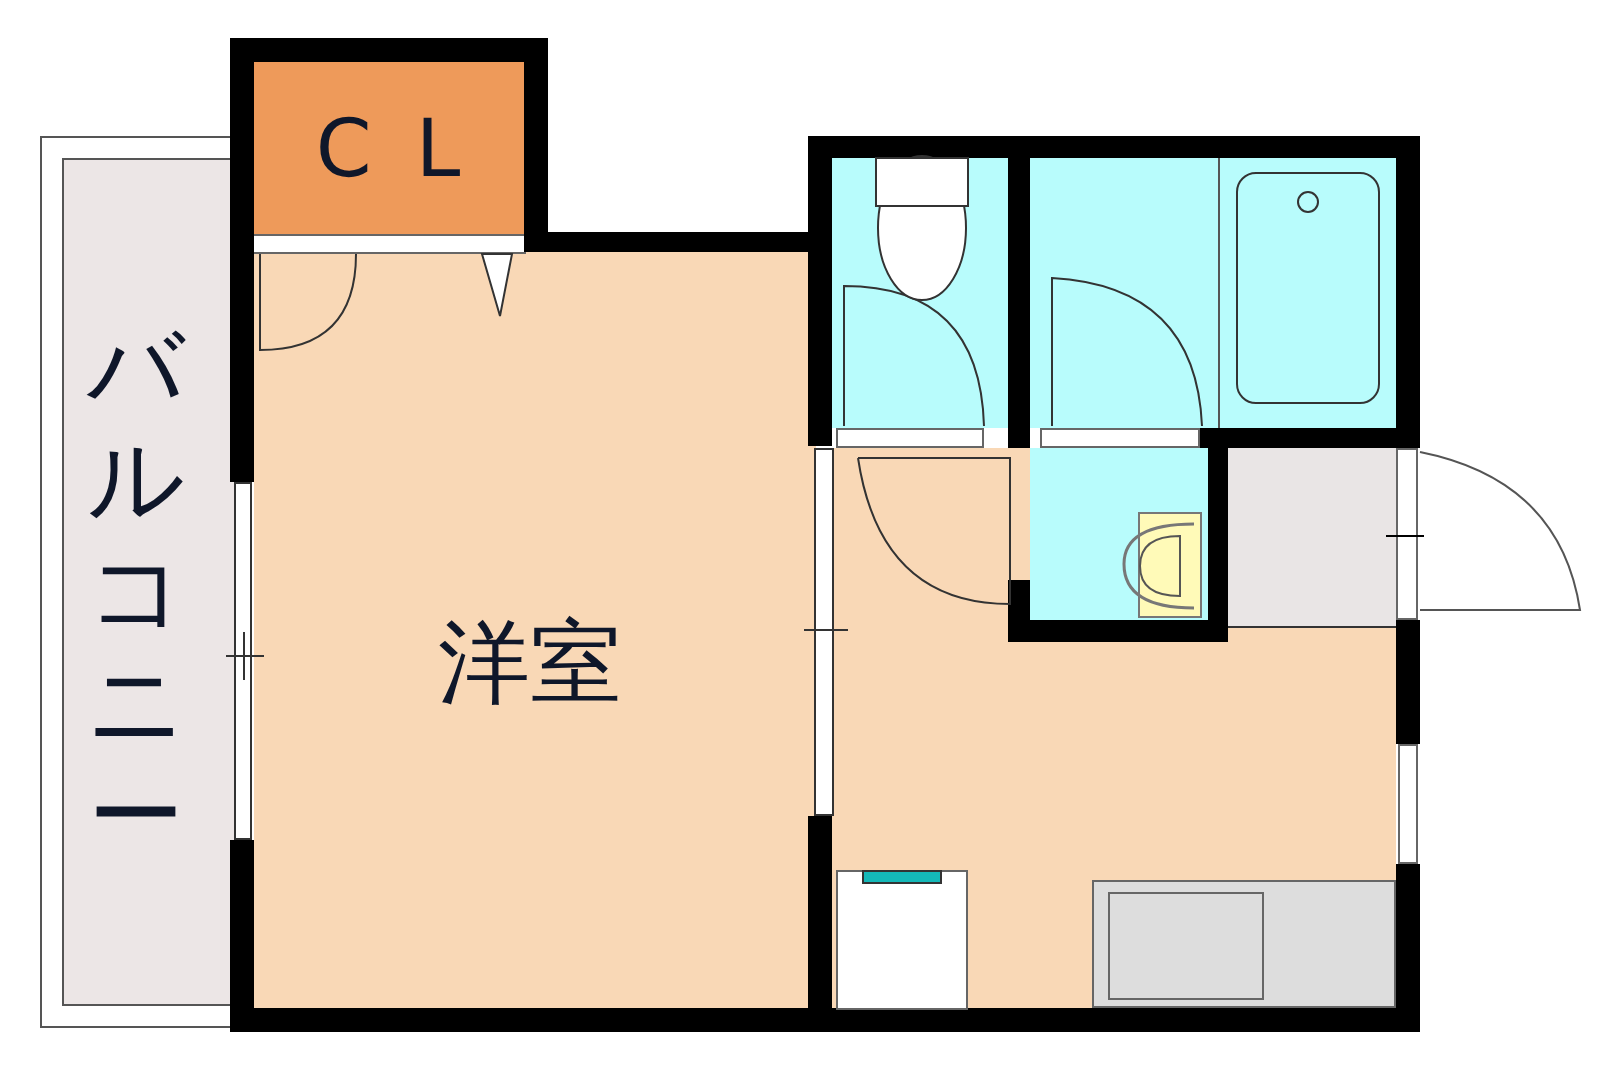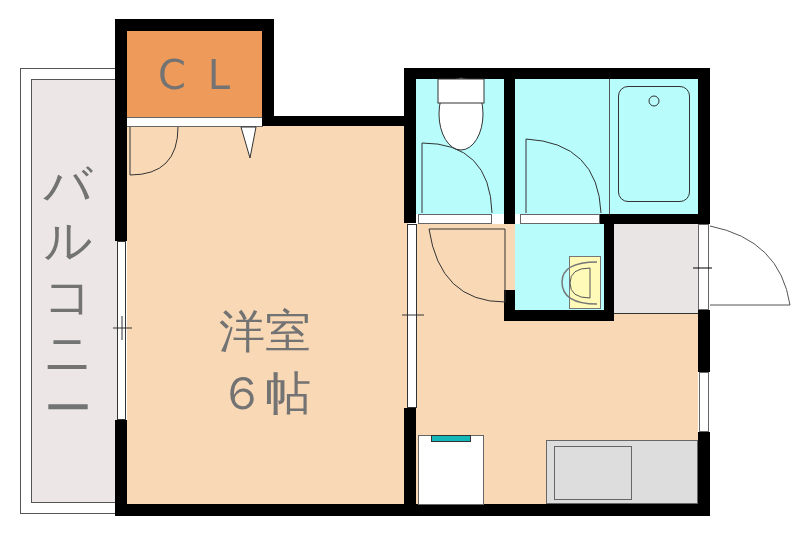--- a/index.html
+++ b/index.html
@@ -1,19 +1,19 @@
 <!DOCTYPE html>
 <html><head>
 <meta charset="utf-8">
 <style>
   html,body{margin:0;padding:0;background:#fff;}
   body{width:800px;height:534px;position:relative;overflow:hidden;font-family:"DejaVu Sans","Liberation Sans",sans-serif;}
   .abs{position:absolute;box-sizing:border-box;}
   .wall{position:absolute;background:#000;}
-  .lbl{position:absolute;color:#737373;text-align:center;line-height:1;}
+  .lbl{position:absolute;color:#0f172a;text-align:center;line-height:1;}
   svg{position:absolute;left:0;top:0;}
 </style>
 </head>
 <body>
 
 <div class="abs" style="left:20px;top:68px;width:100px;height:446px;border:1px solid #555;background:#fff;">
   <div class="abs" style="left:10px;top:10px;width:88px;height:424px;border:1px solid #555;background:#ECE6E6;"></div>
 </div>
 <div class="lbl" style="left:38px;top:160px;width:60px;font-size:48px;">
   <div>バ</div>
@@ -26,21 +26,20 @@
 <div class="abs" style="left:127px;top:126px;width:281px;height:380px;background:#F9D8B6;"></div>
 
 <div class="abs" style="left:127px;top:31px;width:136px;height:86px;background:#EE9A5A;"></div>
 <div class="abs" style="left:127px;top:117px;width:136px;height:10px;background:#fff;border-top:1px solid #666;border-bottom:1px solid #666;"></div>
 <div class="lbl" style="left:150px;top:55px;width:110px;font-size:40px;letter-spacing:22px;">
   <span>C</span><span>L</span>
 </div>
 
 <div class="lbl" style="left:190px;top:272px;width:150px;font-size:46px;margin-top:36px;">
   <div>洋室</div>
-  <div style="margin-top:16px;">６帖</div>
 </div>
 
 <div class="abs" style="left:416px;top:224px;width:282px;height:282px;background:#F9D8B6;"></div>
 
 <div class="abs" style="left:416px;top:78px;width:88px;height:136px;background:#B8FCFC;"></div>
 <div class="abs" style="left:515px;top:78px;width:183px;height:136px;background:#B8FCFC;"></div>
 <div class="abs" style="left:515px;top:224px;width:89px;height:86px;background:#B8FCFC;"></div>
 <div class="abs" style="left:612px;top:224px;width:86px;height:90px;background:#E9E5E5;border-bottom:1px solid #333;"></div>
 
 <div class="abs" style="left:418px;top:214px;width:74px;height:10px;background:#fff;border:1px solid #666;"></div>

